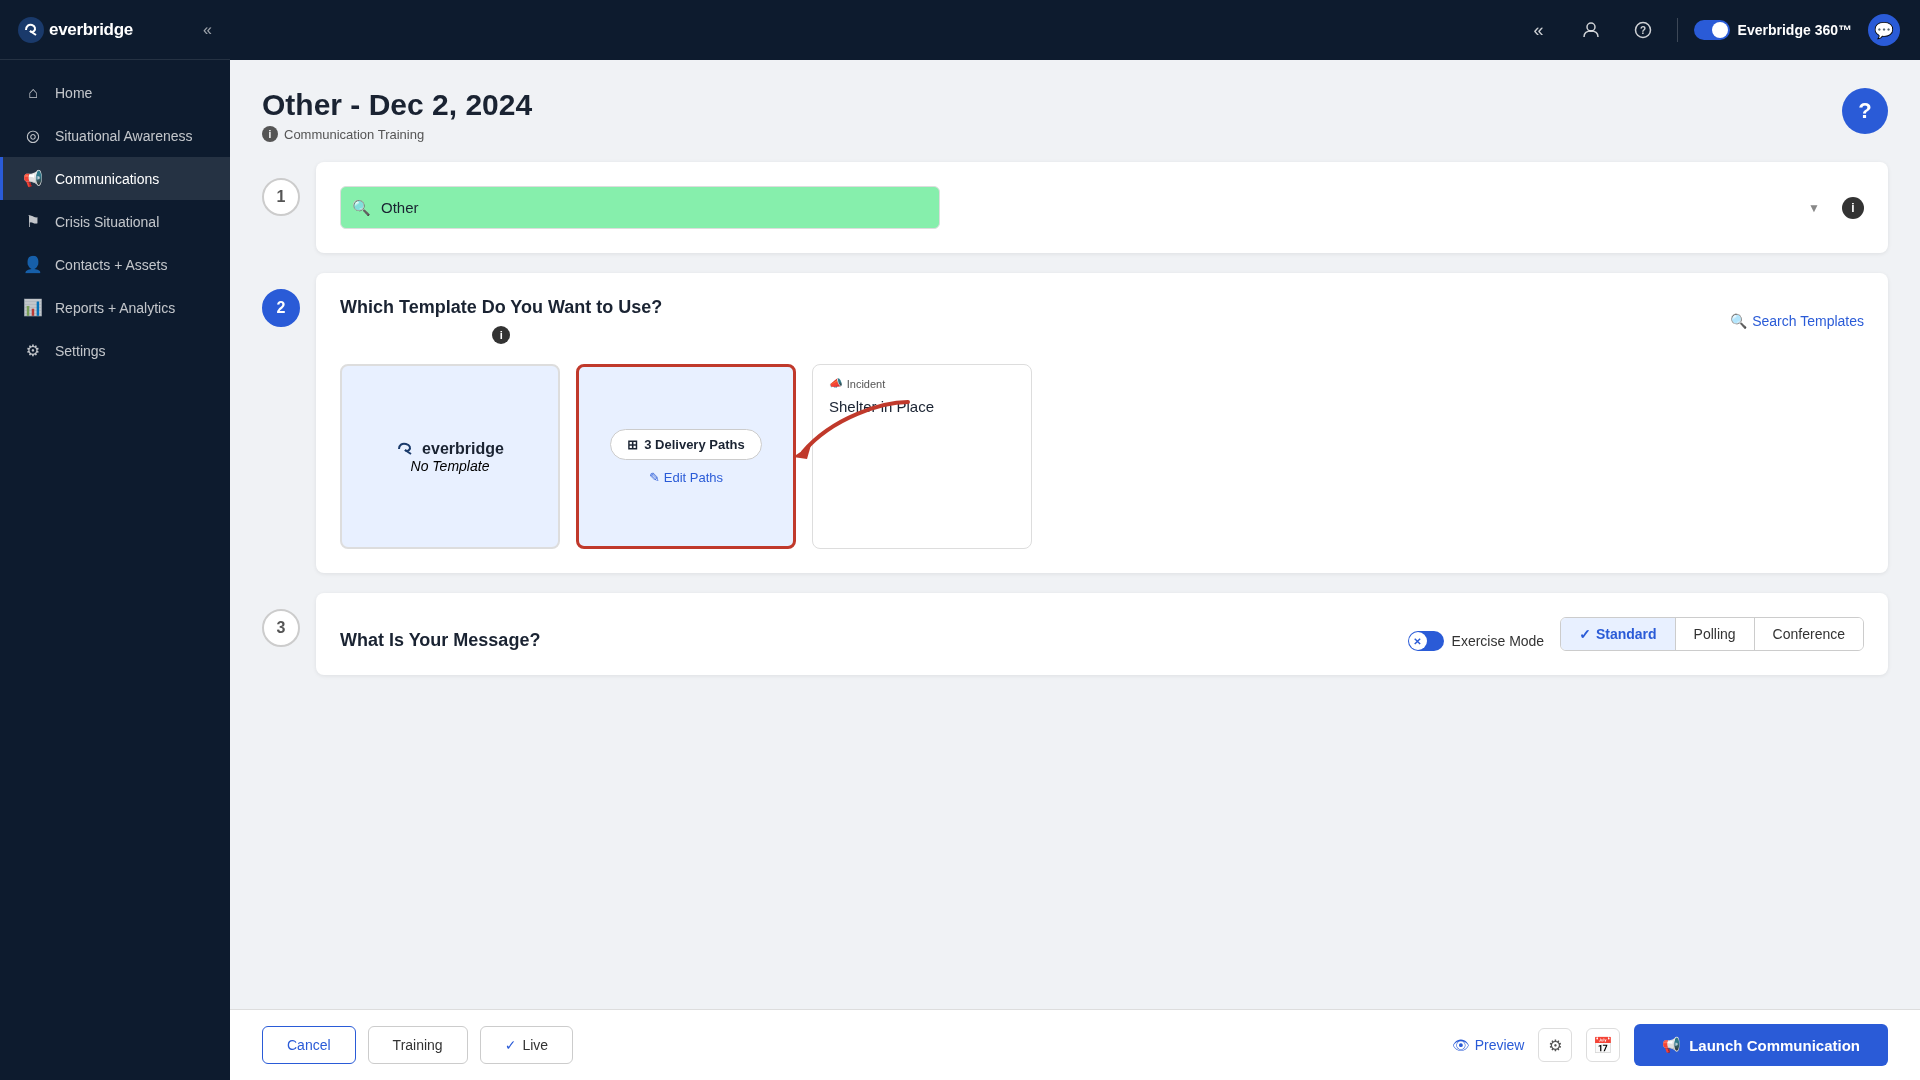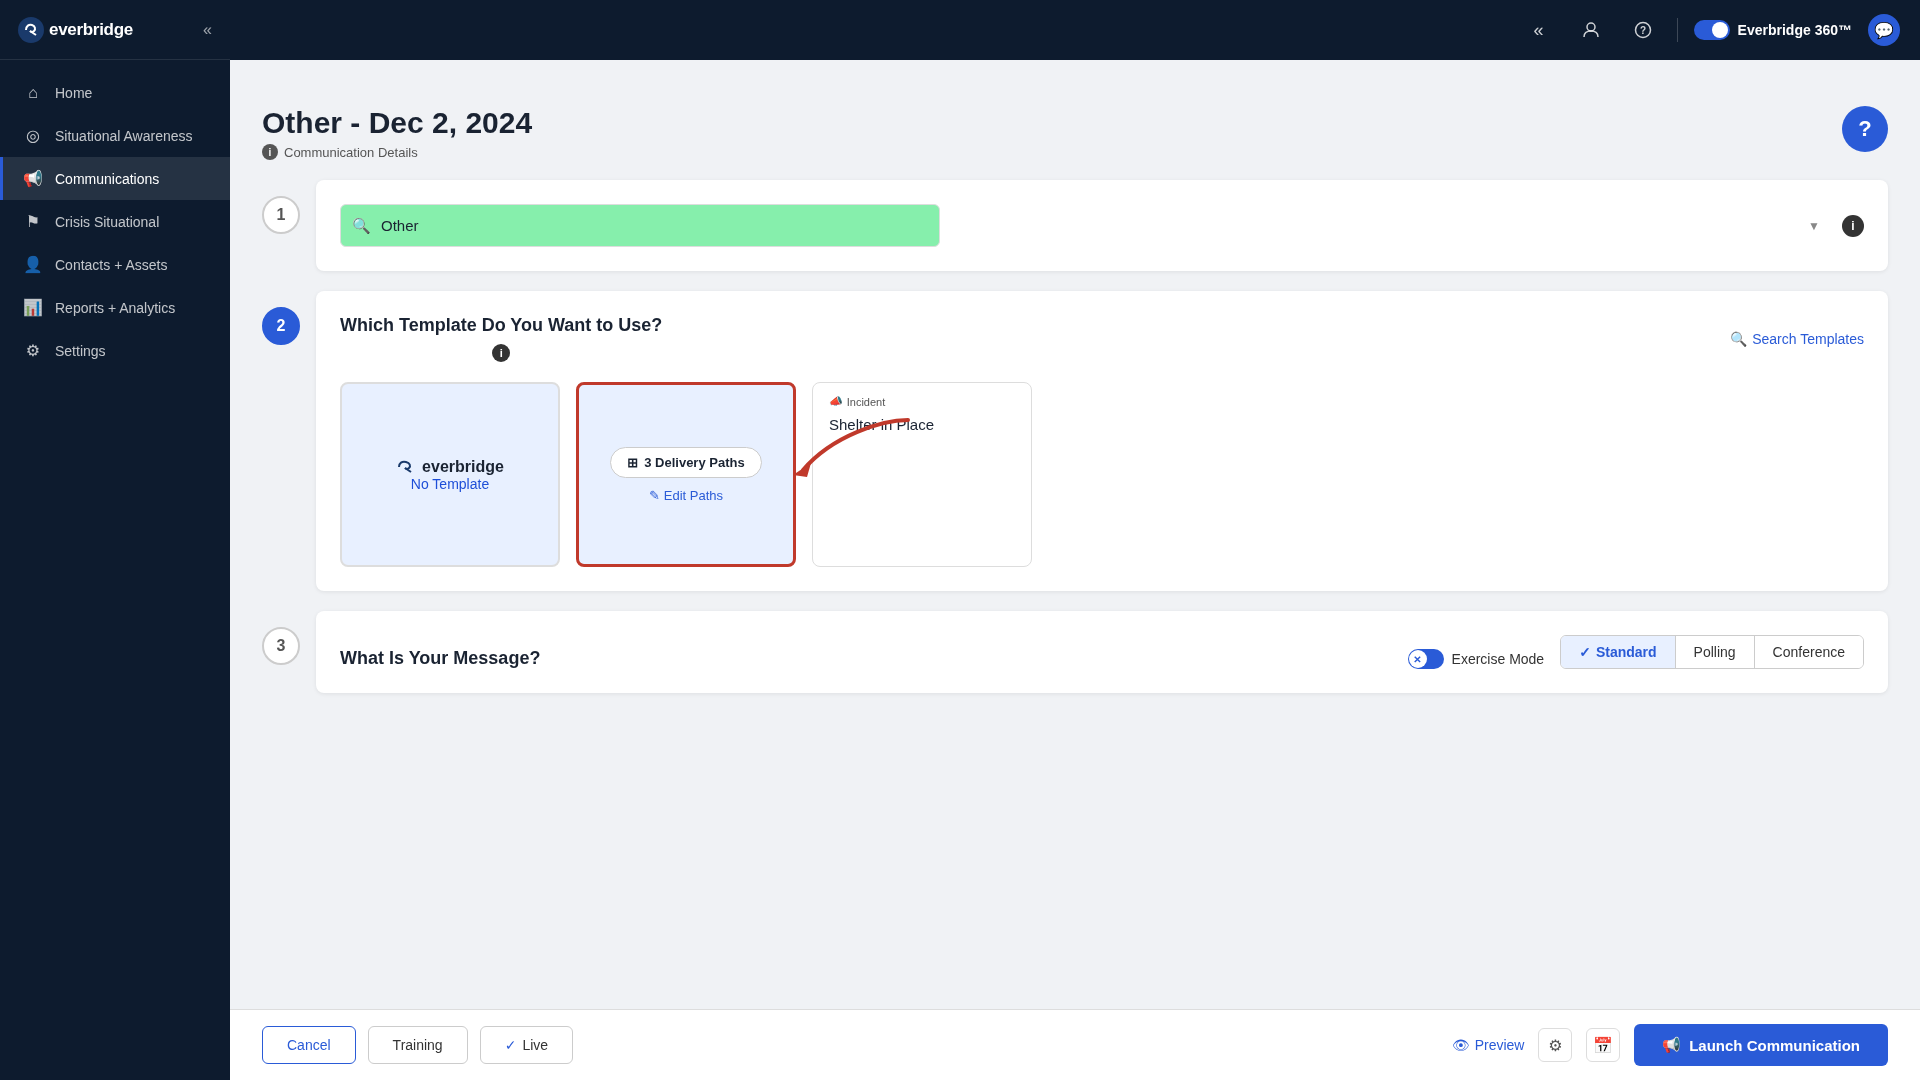--- a/index.html
+++ b/index.html
@@ -121,21 +121,20 @@
       color: white;
       font-size: 16px;
     }
 
     
     .content {
       flex: 1;
       padding: 28px 32px;
       overflow-y: auto;
       background: #f0f2f5;
-      margin-top: 18px;
     }
     .page-header {
       display: flex;
       align-items: flex-start;
       justify-content: space-between;
       margin-bottom: 20px;
     }
     .page-title {
       font-size: 30px;
       font-weight: 700;
@@ -295,21 +294,22 @@
     }
     .template-card.no-template {
       background: #e8f0ff;
     }
     .template-card.selected {
       border: 3px solid #c0392b;
       background: #e8f0ff;
     }
     .template-card-label {
       font-size: 14px;
-      color: #1d4ed8;
+      color: #000000;
+      font-style: italic;
     }
     .template-card-inner {
       display: flex;
       flex-direction: column;
       align-items: center;
       gap: 10px;
     }
     .delivery-paths-btn {
       display: flex;
       align-items: center;
@@ -605,21 +605,21 @@
     <div class="topbar-chat-icon">💬</div>
   </div>
 
   <div class="content">
 
     <div class="page-header">
       <div>
         <h1 class="page-title">Other - Dec 2, 2024</h1>
         <div class="page-subtitle">
           <span style="width:16px;height:16px;background:#555;border-radius:50%;color:white;font-size:10px;font-weight:bold;display:inline-flex;align-items:center;justify-content:center;">i</span>
-          <span>Communication Details</span>
+          <span>Communication Training</span>
         </div>
       </div>
       <div class="help-circle-btn">?</div>
     </div>
 
     <div class="step-container">
       <div class="step-badge">1</div>
       <div class="step-card">
         <div class="event-type-selector">
           <div class="select-wrapper">

